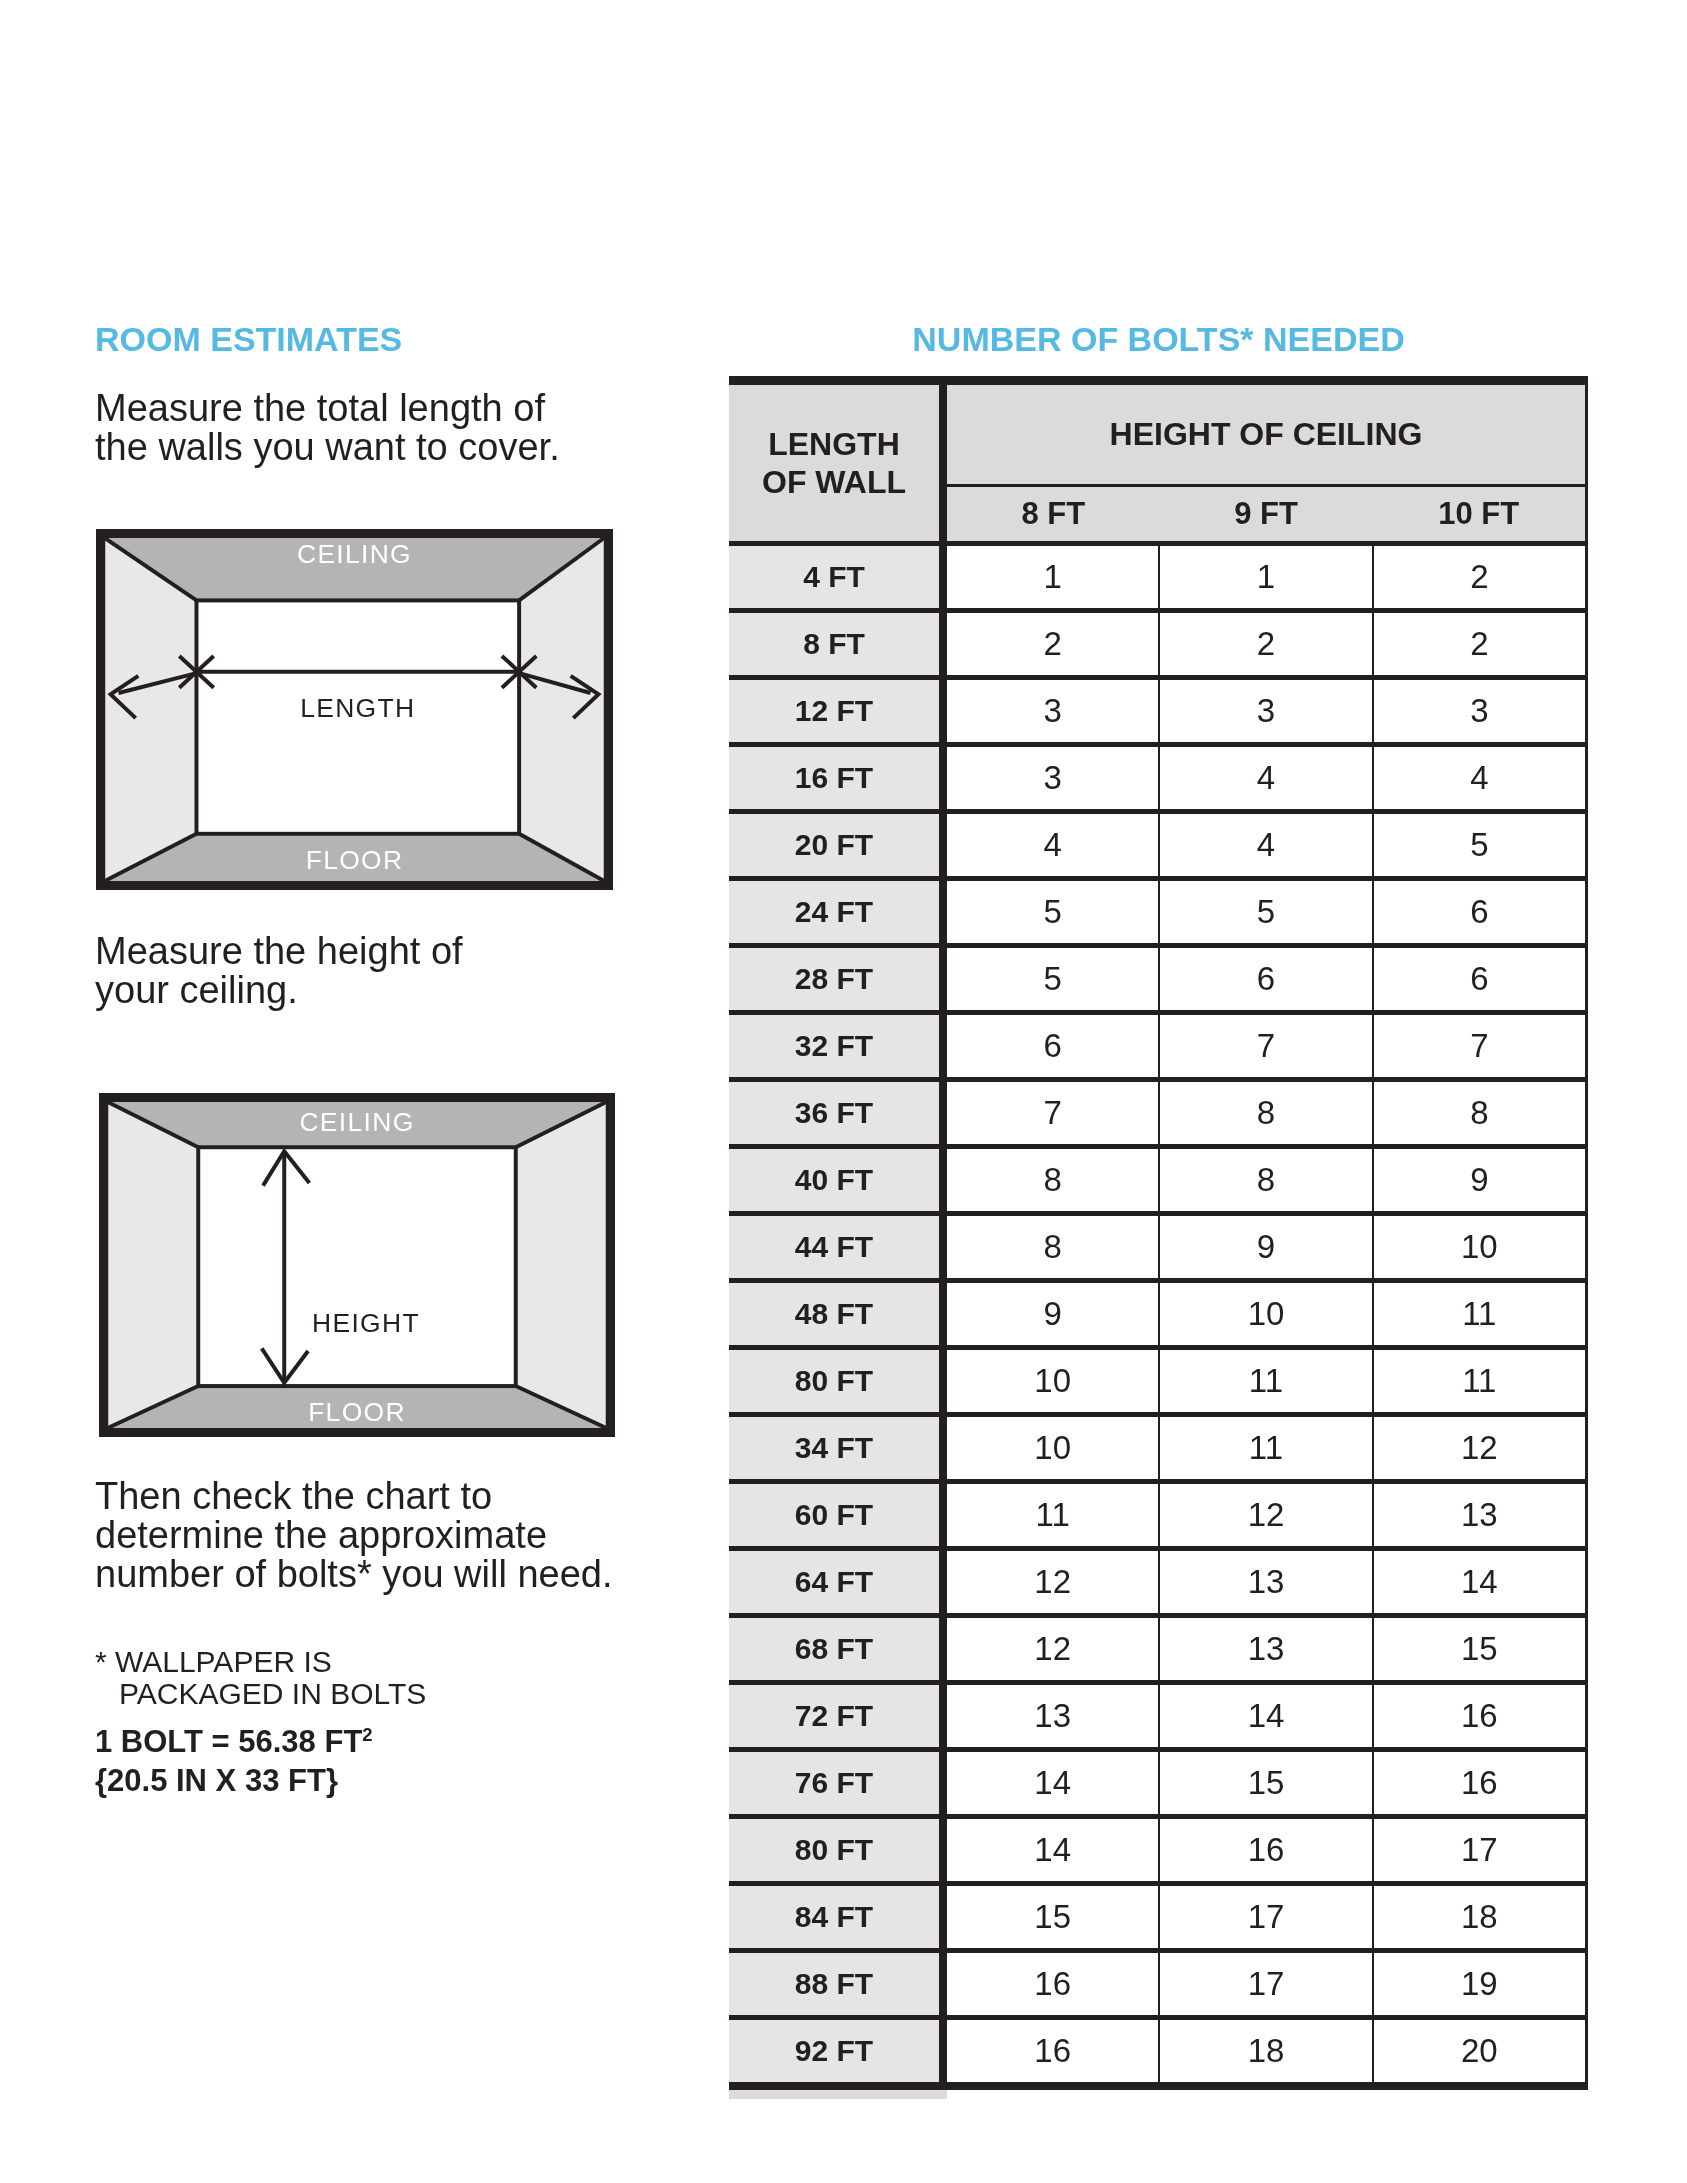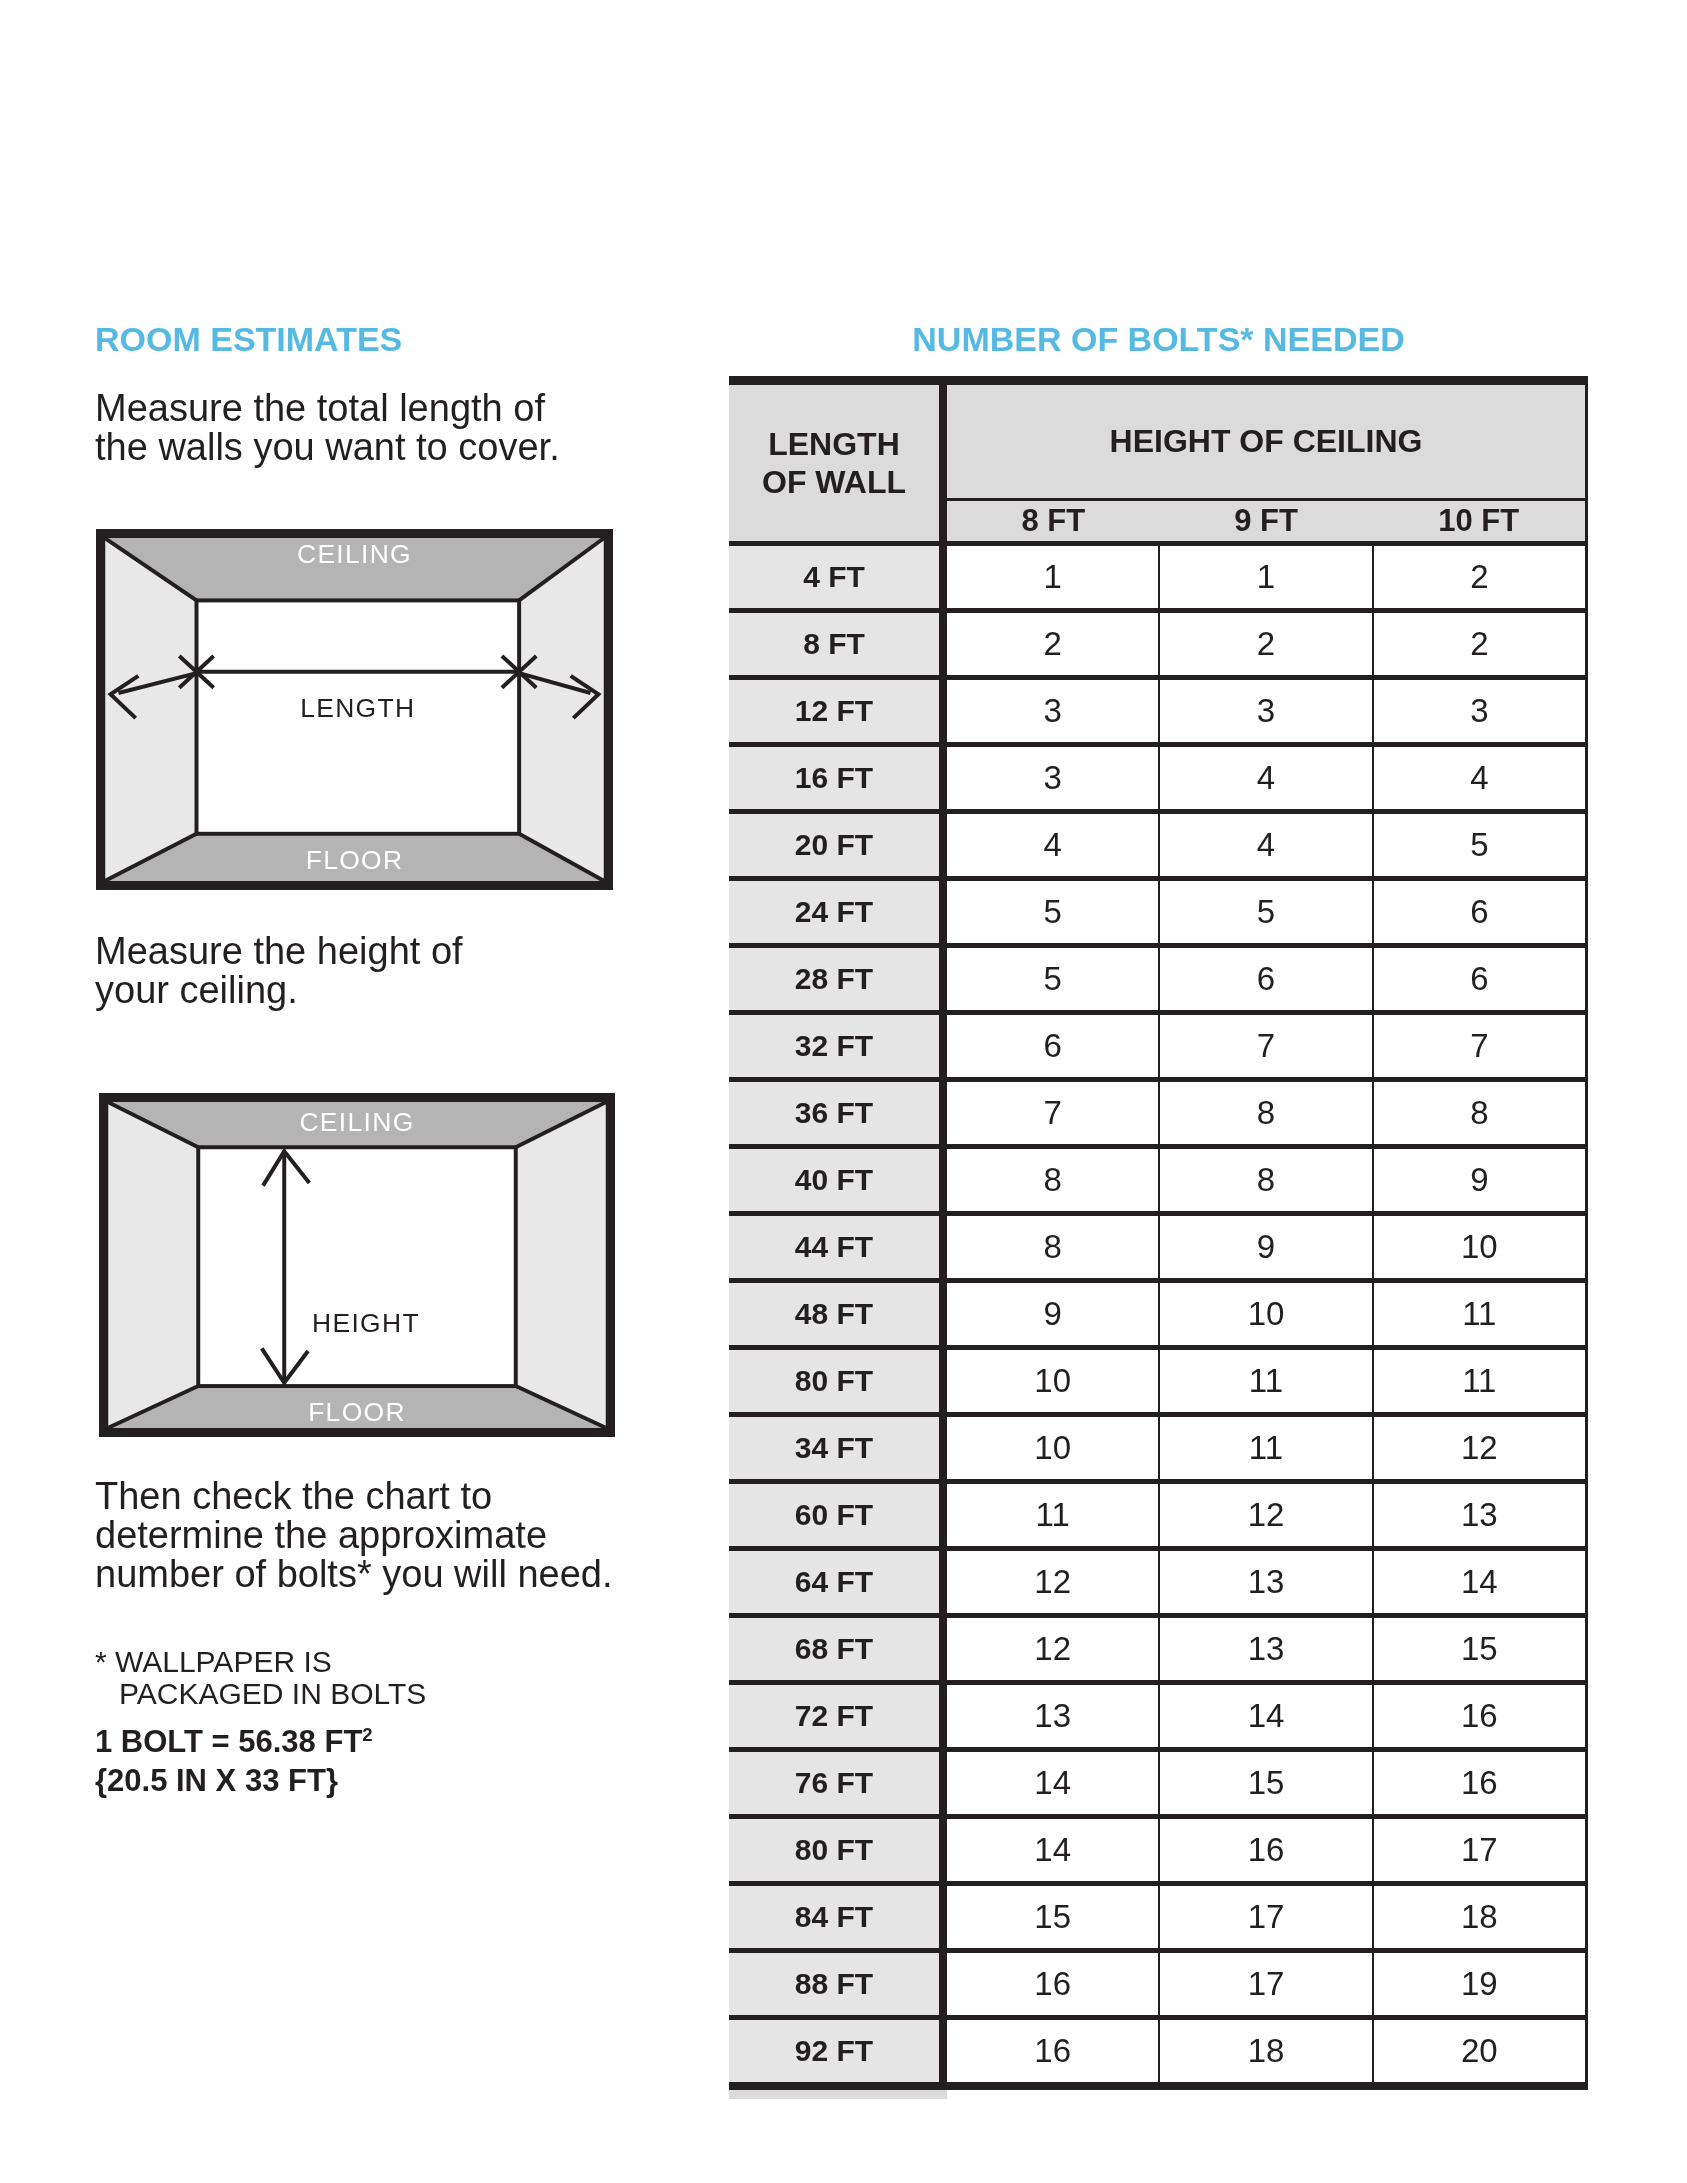--- a/index.html
+++ b/index.html
@@ -33,21 +33,21 @@
 
   
   .wtable{position:absolute;left:729px;top:376px;width:859px;}
   .tbar{height:8.6px;background:#231f20;}
   .tmain{border-right:3.3px solid #231f20;box-sizing:border-box;}
   .thead{display:flex;background:#dbdbdb;height:156px;}
   .thead-left{width:218px;box-sizing:border-box;border-right:8px solid #231f20;
               display:flex;flex-direction:column;justify-content:center;align-items:center;
               font-weight:700;font-size:32px;line-height:38px;}
   .thead-right{flex:1;display:flex;flex-direction:column;}
-  .hoc{height:116px;box-sizing:border-box;border-bottom:3.3px solid #231f20;
+  .hoc{height:102px;box-sizing:border-box;border-bottom:3.3px solid #231f20;
        display:flex;align-items:center;justify-content:center;font-weight:700;font-size:32px;}
   .subcols{flex:1;display:flex;}
   .subcol{flex:1;display:flex;align-items:center;justify-content:center;font-weight:700;font-size:31px;}
   .trow{display:flex;height:67px;border-top:5.3px solid #231f20;box-sizing:border-box;}
   .tlabel{width:218px;box-sizing:border-box;border-right:8px solid #231f20;background:#e5e5e5;
           display:flex;align-items:center;justify-content:center;font-weight:700;font-size:30px;}
   .tcell{flex:1;display:flex;align-items:center;justify-content:center;
          font-size:33px;font-weight:400;background:#ffffff;box-sizing:border-box;}
   .tcell + .tcell{border-left:2.6px solid #231f20;}
   .tbottom{height:8.6px;background:#231f20;}

